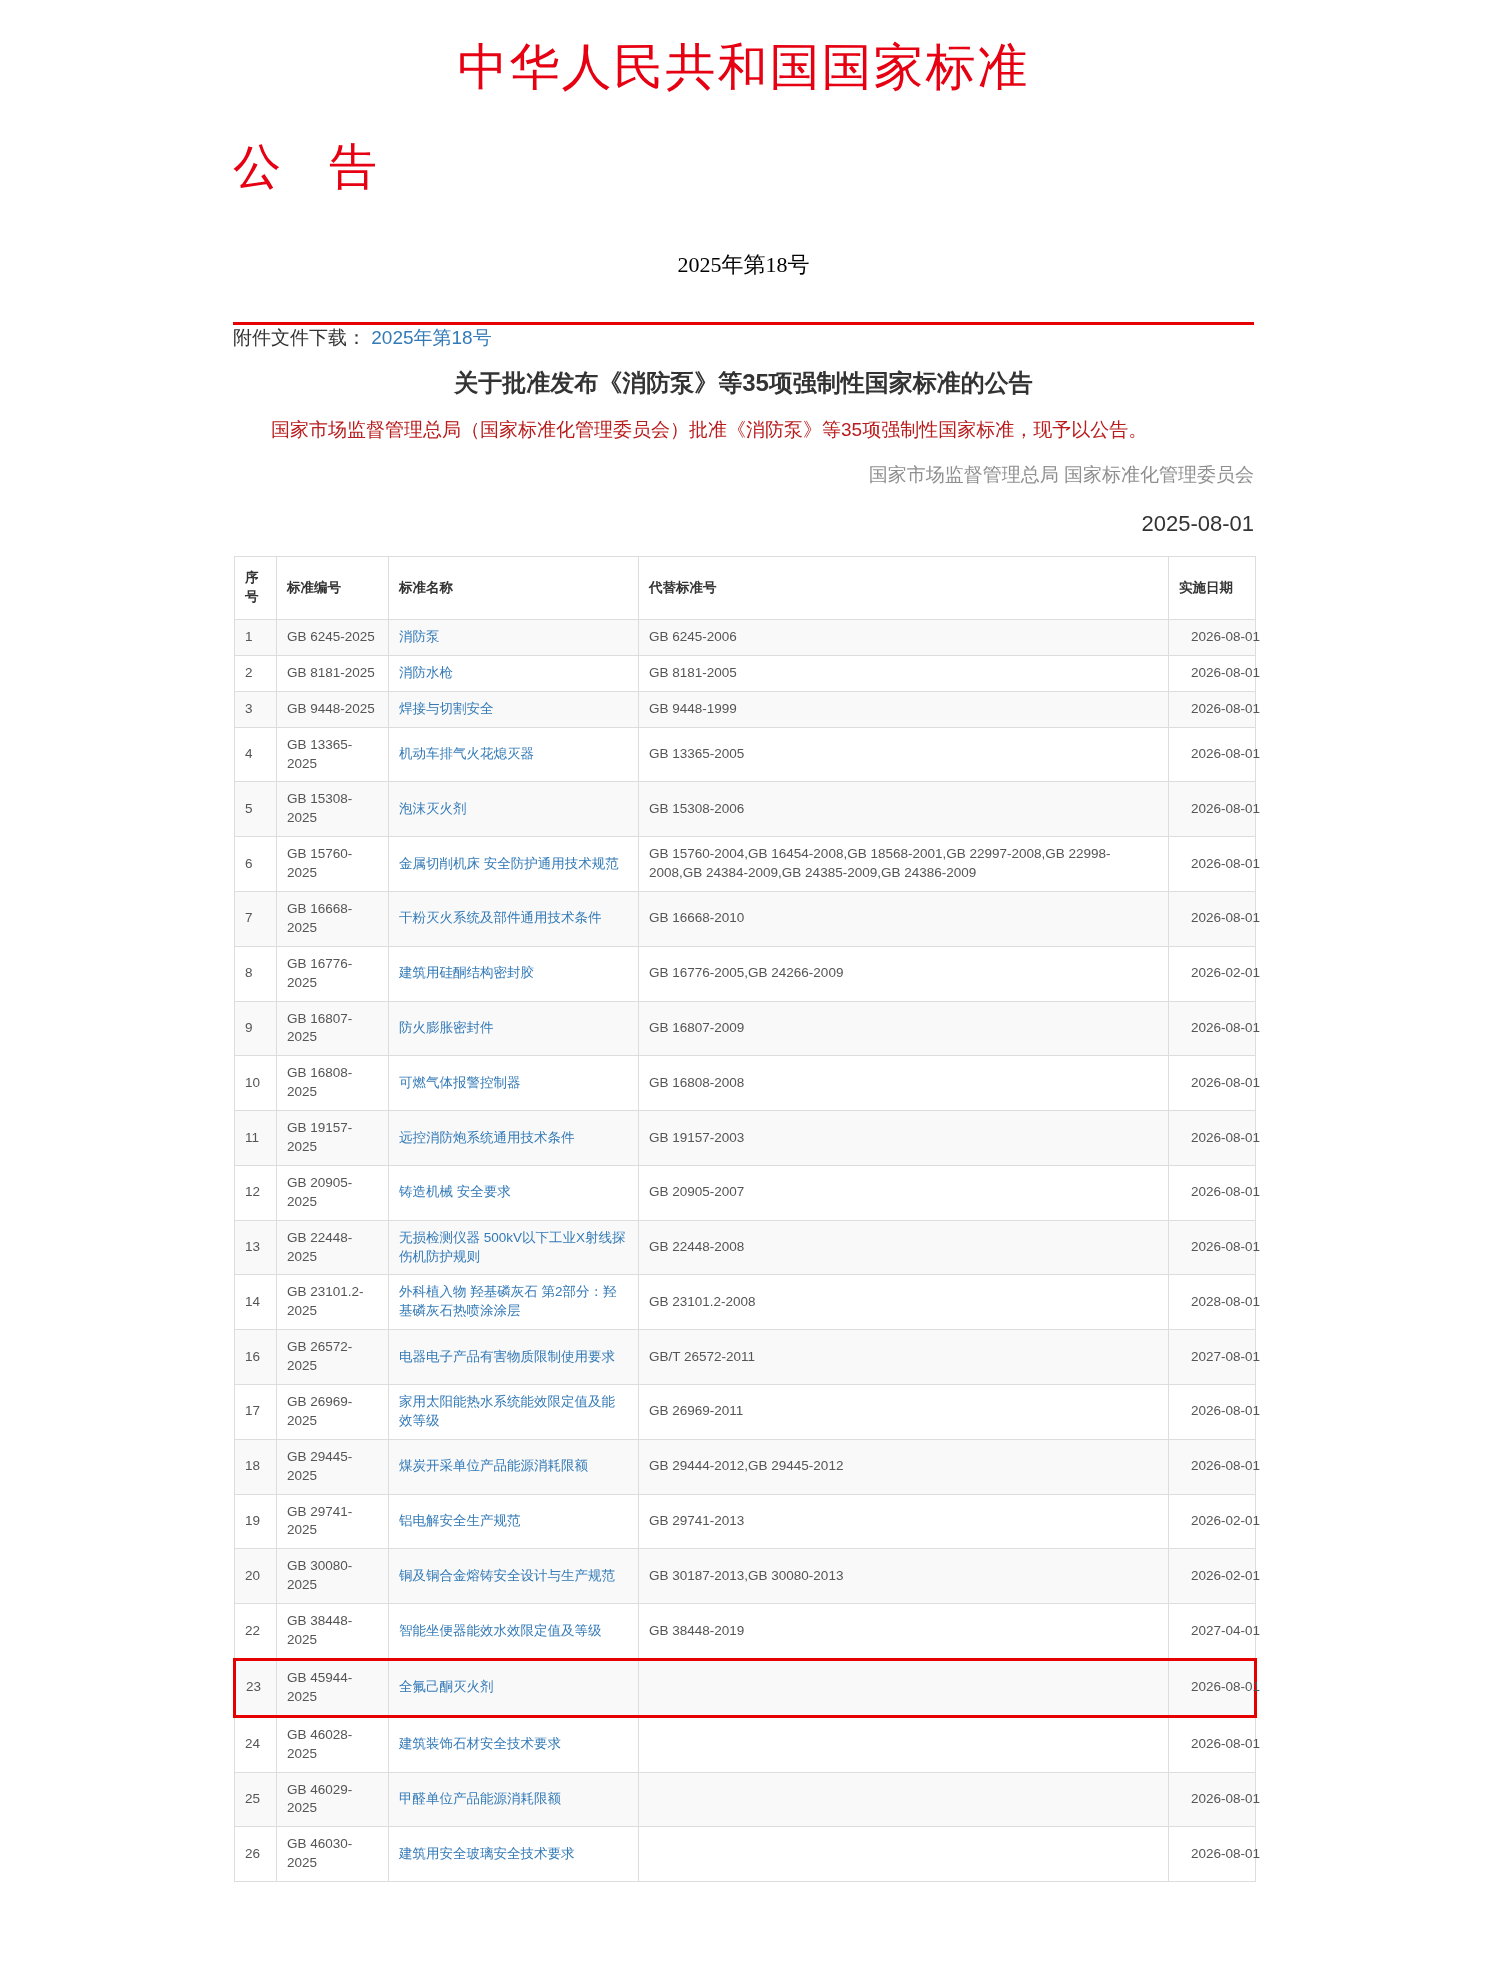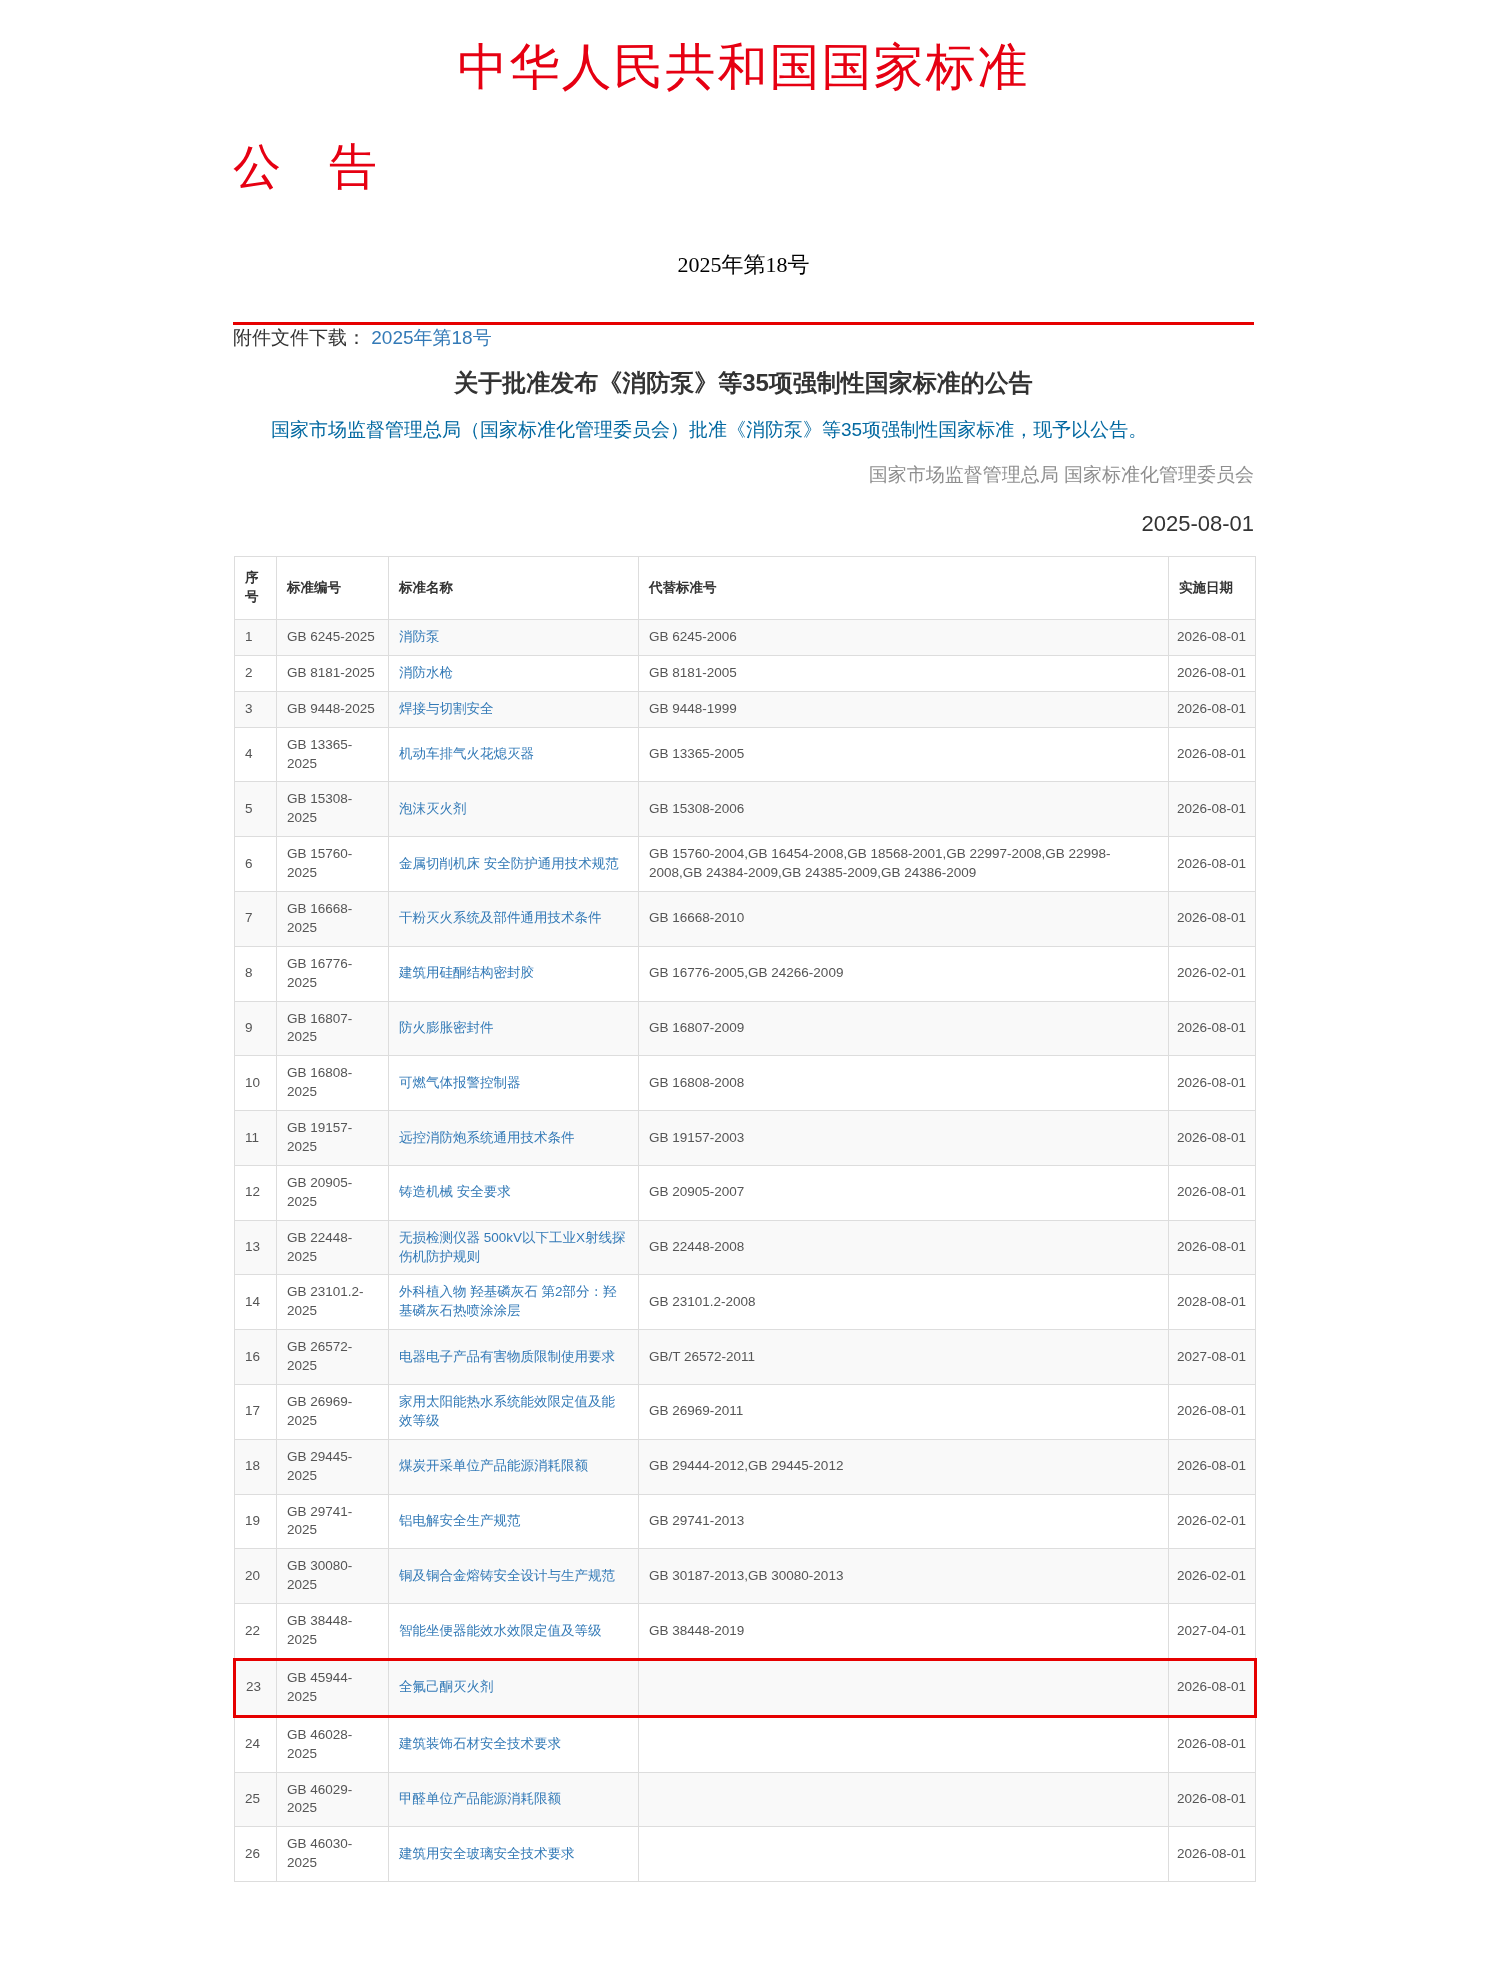--- a/index.html
+++ b/index.html
@@ -62,21 +62,21 @@
     margin-top:16px;
     text-align:center;
     font-size:24px;
     font-weight:bold;
     color:#333;
     line-height:1.3;
   }
   .announce-body{
     margin-top:18px;
     font-size:19px;
-    color:#0369a1;
+    color:#b91c1c;
     line-height:1.45;
     text-indent:2em;
   }
   .signature{
     margin-top:18px;
     text-align:right;
     font-size:19px;
     color:#8f8f8f;
     line-height:1.3;
   }
@@ -109,21 +109,21 @@
     word-wrap:break-word;
   }
   table.standards th{
     font-weight:bold;
     color:#333;
     background:#fff;
     padding-top:12px;
     padding-bottom:12px;
   }
   table.standards td{color:#555;}
-  table.standards td.date-cell{padding-left:8px;padding-right:6px;white-space:nowrap;}
+  table.standards td.date-cell{padding-left:22px;padding-right:6px;white-space:nowrap;}
   table.standards tbody tr:nth-child(odd){background:#f9f9f9;}
   table.standards td a{
     color:var(--link-blue,#337ab7);
     text-decoration:none;
   }
   table.standards tr.hl td{
     border-top:3px solid var(--highlight-red,#e60000);
     border-bottom:3px solid var(--highlight-red,#e60000);
   }
   table.standards tr.hl td:first-child{border-left:3px solid var(--highlight-red,#e60000);}

